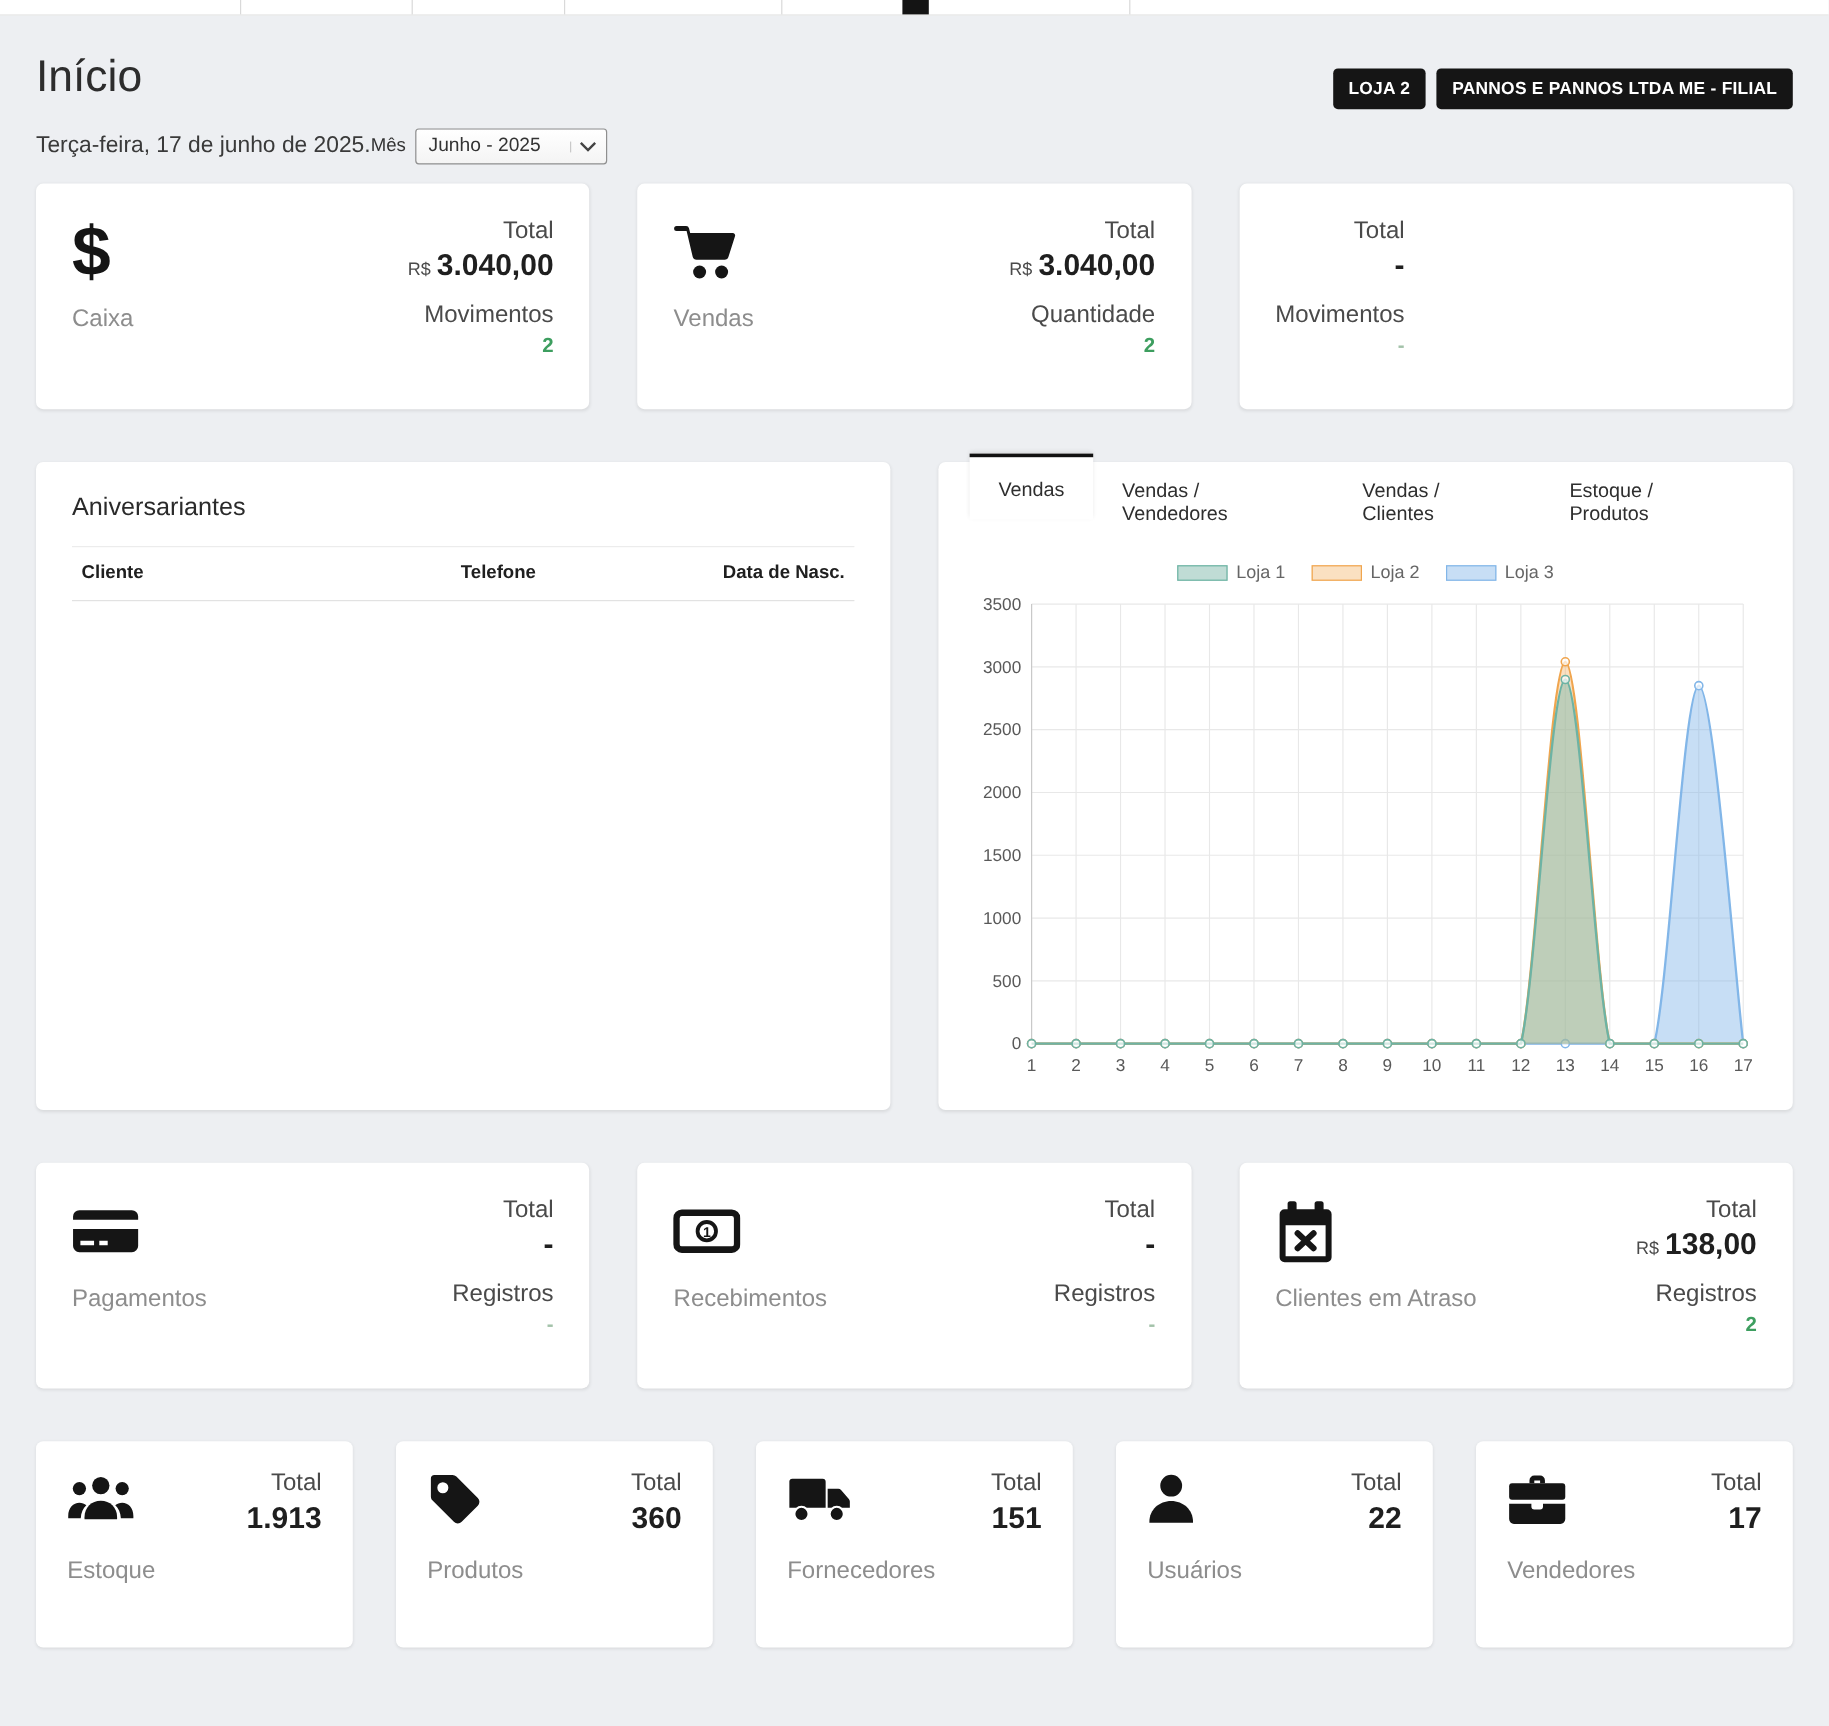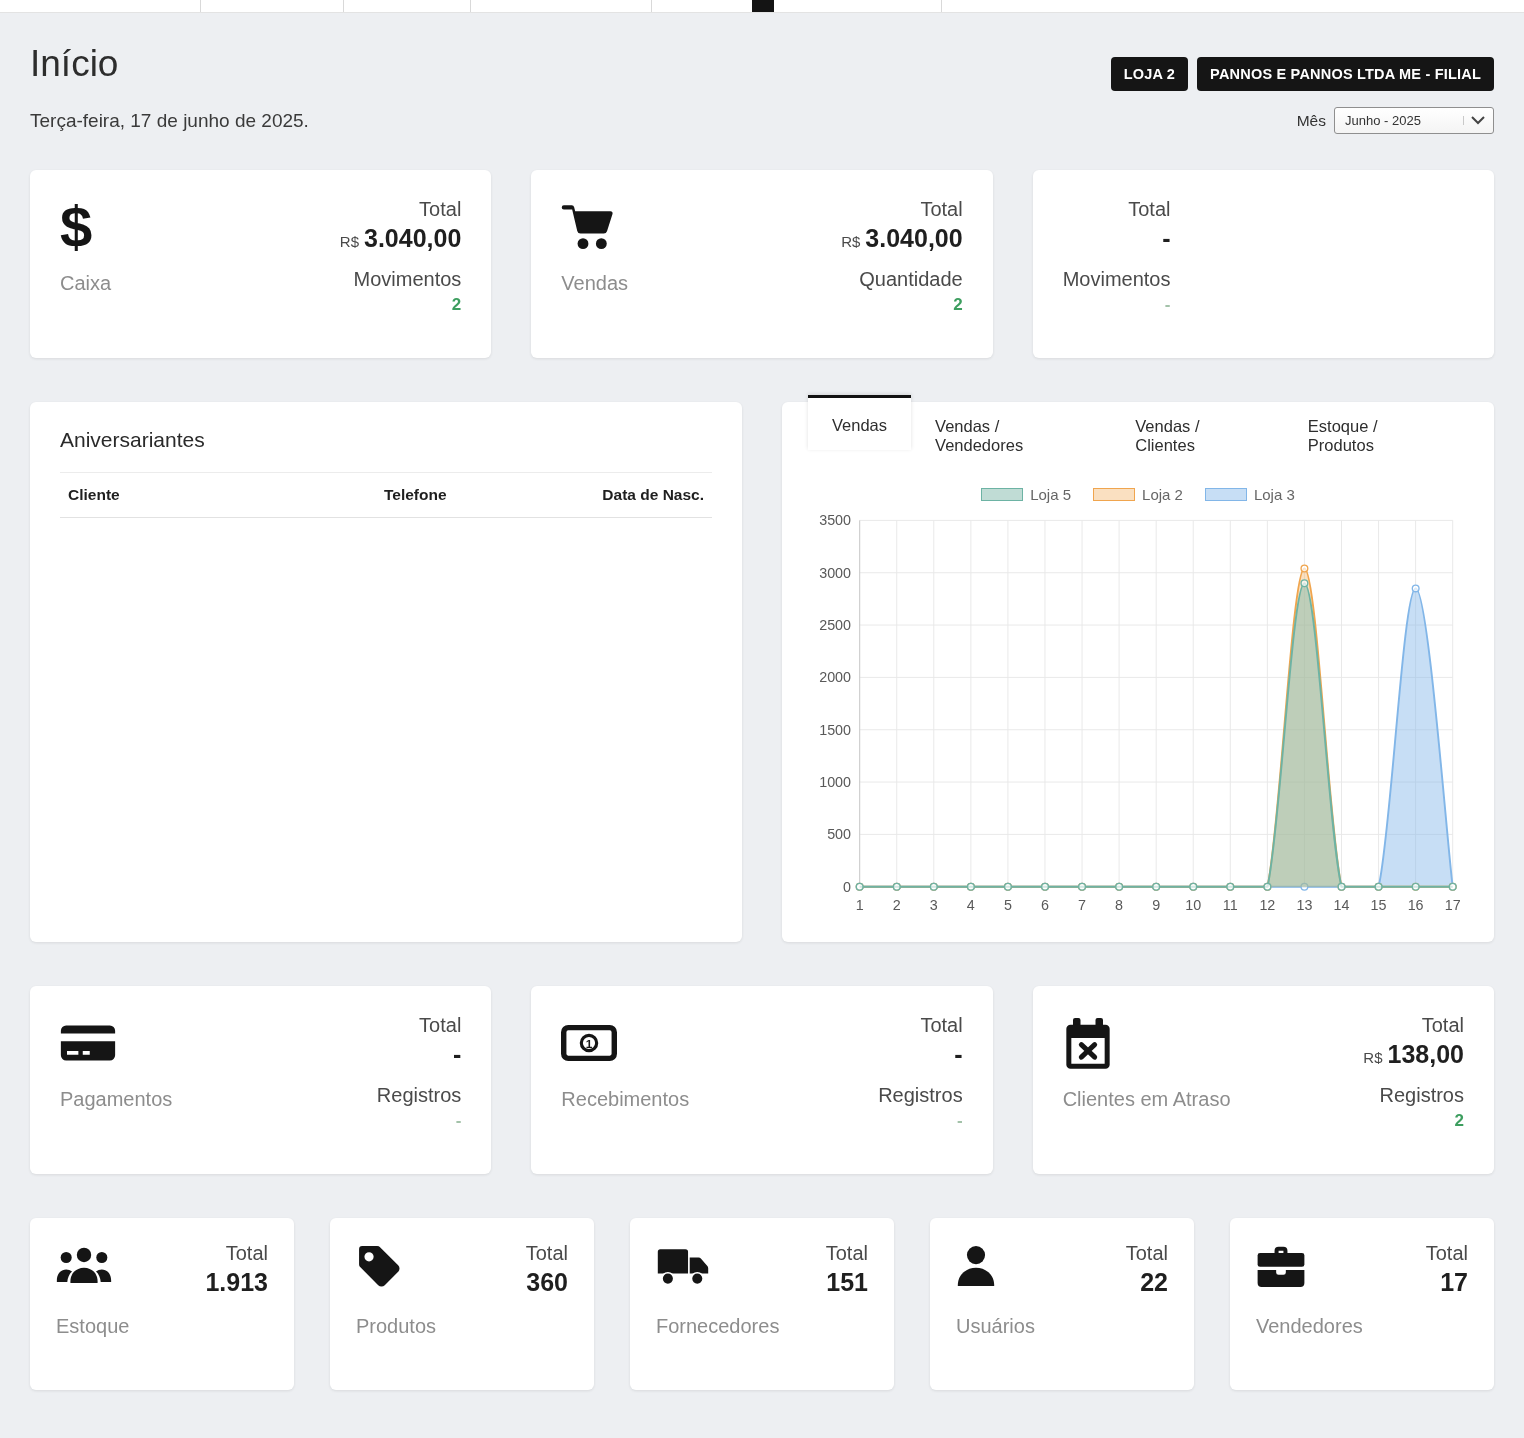--- a/index.html
+++ b/index.html
@@ -15,24 +15,24 @@
   .nav-divider{position:absolute;top:0;width:1px;height:100%;background:#d9d9d9;}
   .nav-active{position:absolute;top:0;width:22px;height:100%;background:#141414;}
 
   .container{padding:20px 30px 46px;}
 
   .header-top{display:flex;justify-content:space-between;align-items:flex-start;gap:24px;}
   h1{font-size:37px;font-weight:500;color:#2d2d2d;margin:10px 0 22px;}
   .badges{display:flex;gap:9px;margin-top:24px;}
   .badge{background:#151515;color:#fff;font-weight:bold;font-size:14.5px;padding:9px 13px;border-radius:4px;letter-spacing:.2px;white-space:nowrap;}
 
-  .header-sub{display:flex;justify-content:space-between;align-items:center;margin-bottom:36px;}
+  .header-sub{display:flex;justify-content:flex-start;align-items:center;margin-bottom:16px;}
   .date{font-size:19px;color:#3a3a3a;}
   .month-row{display:flex;align-items:center;gap:8px;font-size:15.5px;color:#333;}
-  .month-select{display:flex;align-items:center;gap:10px;border:1px solid #8f8f8f;border-radius:3px;background:linear-gradient(#fff,#f4f4f4);padding:5px 8px 5px 10px;font-size:13px;min-width:160px;justify-content:space-between;cursor:pointer;}
+  .month-select{display:flex;align-items:center;gap:10px;border:1px solid #8f8f8f;border-radius:3px;background:linear-gradient(#fff,#f4f4f4);padding:5px 8px 5px 10px;font-size:16px;min-width:160px;justify-content:space-between;cursor:pointer;}
   .month-select .chev{border-left:1px solid #c9c9c9;padding-left:7px;display:flex;align-items:center;}
 
   .grid3{display:grid;grid-template-columns:repeat(3,1fr);gap:40px;margin-bottom:44px;}
   .grid2{display:grid;grid-template-columns:1fr 1fr;gap:40px;margin-bottom:44px;}
   .grid5{display:grid;grid-template-columns:repeat(5,1fr);gap:36px;}
 
   .card{background:#fff;border-radius:6px;box-shadow:0 1px 3px rgba(0,0,0,0.09);}
 
   .stat-card{display:flex;justify-content:space-between;padding:28px 30px 34px;min-height:188px;}
   .icon-wrap{height:58px;display:flex;align-items:center;color:#151515;}
@@ -171,21 +171,21 @@
     <div class="card chart-card">
       <div class="tabs">
         <div class="tab active">Vendas</div>
         <div class="tab">Vendas / Vendedores</div>
         <div class="tab">Vendas / Clientes</div>
         <div class="tab">Estoque / Produtos</div>
       </div>
       <div class="legend">
         <span class="legend-item">
             <span class="legend-swatch" style="background: rgba(140, 191, 178, 0.55); border-color: rgb(109, 179, 164);"></span>
-            <span>Loja 5</span>
+            <span>Loja 1</span>
           </span>
         <span class="legend-item">
             <span class="legend-swatch" style="background: rgba(240, 165, 78, 0.35); border-color: rgb(240, 165, 78);"></span>
             <span>Loja 2</span>
           </span>
         <span class="legend-item">
             <span class="legend-swatch" style="background: rgba(130, 182, 232, 0.45); border-color: rgb(130, 182, 232);"></span>
             <span>Loja 3</span>
           </span>
       </div>

